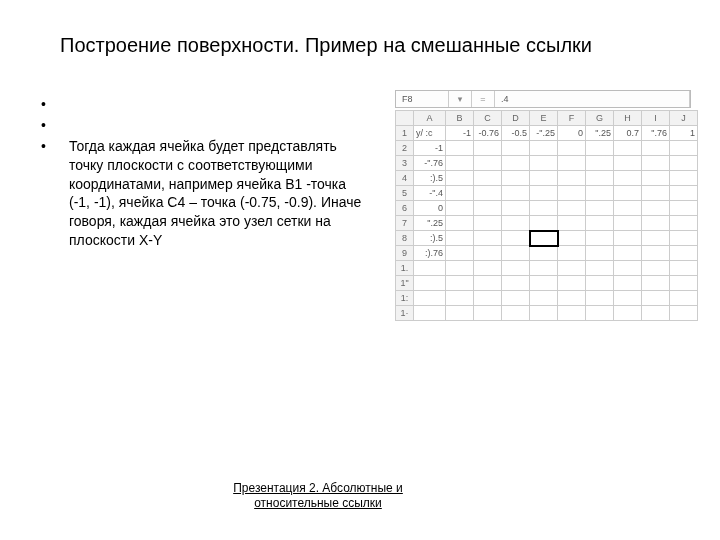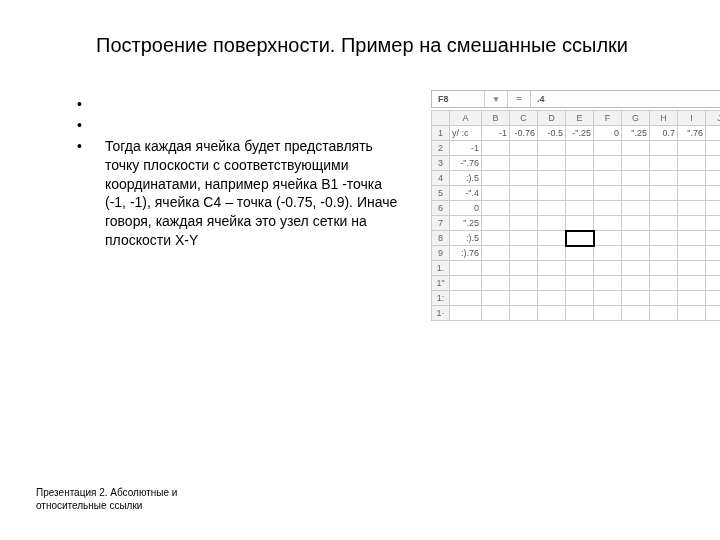--- a/index.html
+++ b/index.html
@@ -9,21 +9,20 @@
     height: 540px;
     background: #fff;
     font-family: Arial, sans-serif;
     color: #000;
   }
   .slide {
     width: 636px;
     height: 540px;
     position: relative;
     box-sizing: border-box;
-    margin-left: 36px;
   }
   .title {
     position: absolute;
     top: 34px;
     left: 60px;
     right: 40px;
     font-size: 20px;
     font-weight: normal;
   }
   .body-area {
@@ -62,21 +61,20 @@
     font-size: 9px;
     color: #555;
   }
   .formula-bar {
     display: flex;
     align-items: center;
     height: 16px;
     border: 1px solid #bbb;
     margin-bottom: 2px;
     background: #fdfdfd;
-    font-weight: bold;
   }
   .fb-cell {
     border-right: 1px solid #ccc;
     padding: 0 6px;
     height: 100%;
     display: flex;
     align-items: center;
     white-space: nowrap;
   }
   .fb-name { width: 40px; }
@@ -111,23 +109,24 @@
     outline: 2px solid #000;
     outline-offset: -1px;
     background: #fff;
   }
 
   .footer {
     position: absolute;
     bottom: 28px;
     left: 0;
     right: 0;
-    text-align: left;
-    font-size: 10px;
+    text-align: center;
+    font-size: 12px;
     line-height: 1.3;
+    text-decoration: underline;
   }
 </style>
 </head>
 <body>
 
 <div class="slide">
 
   <div class="title">Построение поверхности. Пример на смешанные ссылки</div>
 
   <div class="body-area">

